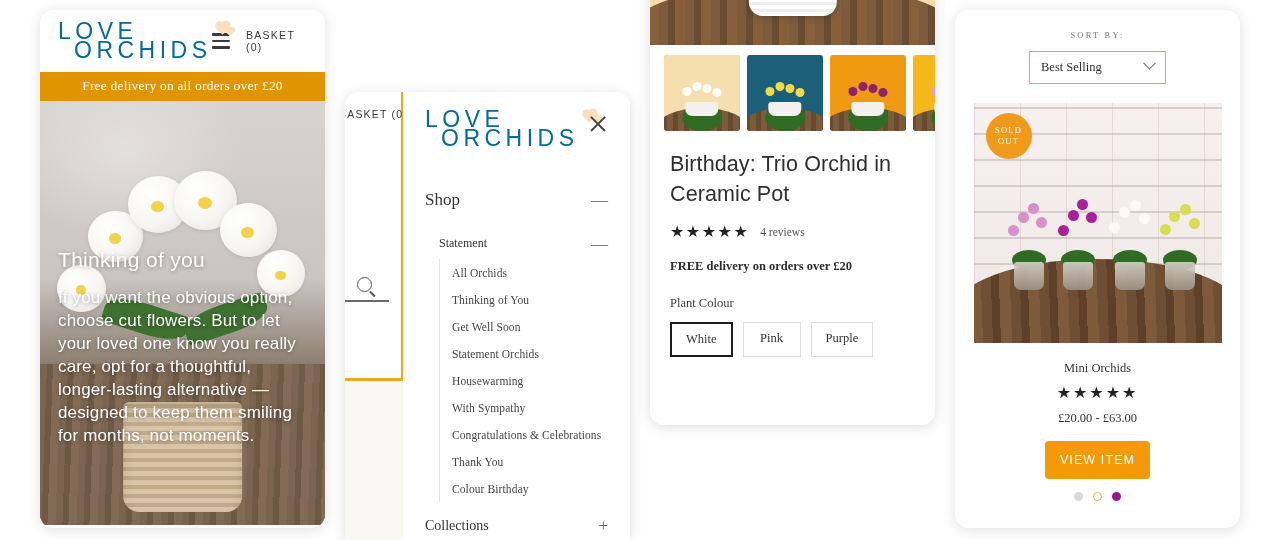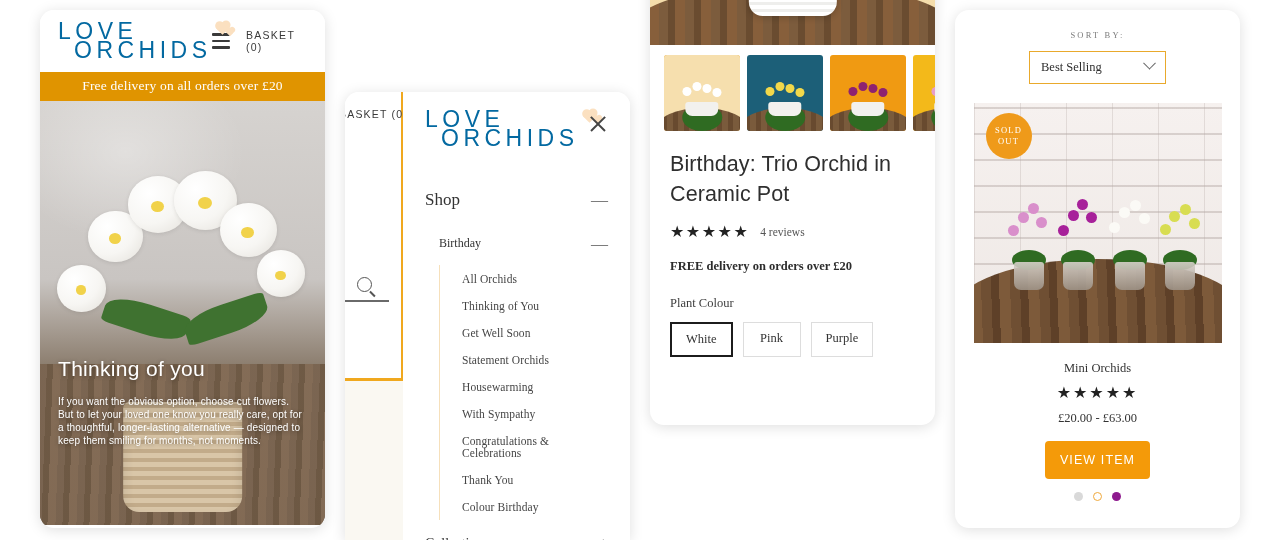--- a/index.html
+++ b/index.html
@@ -90,21 +90,21 @@
     width:42%; height:26%; border-radius:6px 6px 16px 16px;
     background: repeating-linear-gradient(0deg,#d9c6a8 0 5px,#c2ab8a 5px 9px);
     box-shadow: inset 0 6px 12px rgba(0,0,0,.12);
   }
   .hero-copy { position:absolute; left:18px; right:18px; bottom:78px; color:#fff; }
   .hero-title {
     font-size:21px; font-weight:400; letter-spacing:.3px; margin-bottom:14px;
     text-shadow:0 1px 4px rgba(0,0,0,.35);
   }
   .hero-body {
-    font-size:10px; line-height:13px; letter-spacing:.15px;
+    font-size:17px; line-height:23px; letter-spacing:.15px;
     text-shadow:0 1px 4px rgba(0,0,0,.4);
   }
 
   
   #panel-nav { left: 345px; top: 92px; width: 285px; height: 448px; border-radius:14px 14px 0 0; }
   .nav-strip {
     position:absolute; left:0; top:0; width:58px; height:100%;
     background:#fff; border-right:2.5px solid #f0a81e;
   }
   .strip-basket {
@@ -133,21 +133,21 @@
   .close-x:before { transform:rotate(45deg); }
   .close-x:after { transform:rotate(-45deg); }
 
   .nav-row {
     display:flex; align-items:center; justify-content:space-between;
     font-family:"Liberation Serif", serif; color:#333;
   }
   .nav-shop { margin-top:42px; font-size:17px; }
   .nav-occ { margin-top:26px; font-size:12px; padding-left:14px; }
   .signm { font-size:17px; color:#666; line-height:10px; }
-  .sublist { margin-top:14px; padding-left:22px; border-left:1.5px solid #f6e0bb; margin-left:14px; }
+  .sublist { margin-top:8px; padding-left:12px; border-left:1.5px solid #f6e0bb; margin-left:14px; }
   .sublist li {
     list-style:none; font-family:"Liberation Serif", serif;
     font-size:11.5px; color:#454545; padding:7.5px 0; letter-spacing:.1px;
   }
   .nav-coll { margin-top:16px; font-size:14px; padding-left:0; }
 
   
   #panel-pdp { left: 650px; top: -60px; width: 285px; height: 485px; border-radius:0 0 14px 14px; }
   .pdp-main { height:105px; position:relative; overflow:hidden; background:#f6dfae; }
   .pdp-wall { position:absolute; inset:0; background:
@@ -337,21 +337,21 @@
         </div>
         <div class="close-x"></div>
       </div>
 
       <div class="nav-row nav-shop">
         <span>Shop</span>
         <span class="signm">—</span>
       </div>
 
       <div class="nav-row nav-occ">
-        <span>Birthday</span>
+        <span>Statement</span>
         <span class="signm">—</span>
       </div>
 
       <ul class="sublist">
         <li>All Orchids</li>
         <li>Thinking of You</li>
         <li>Get Well Soon</li>
         <li>Statement Orchids</li>
         <li>Housewarming</li>
         <li>With Sympathy</li>

